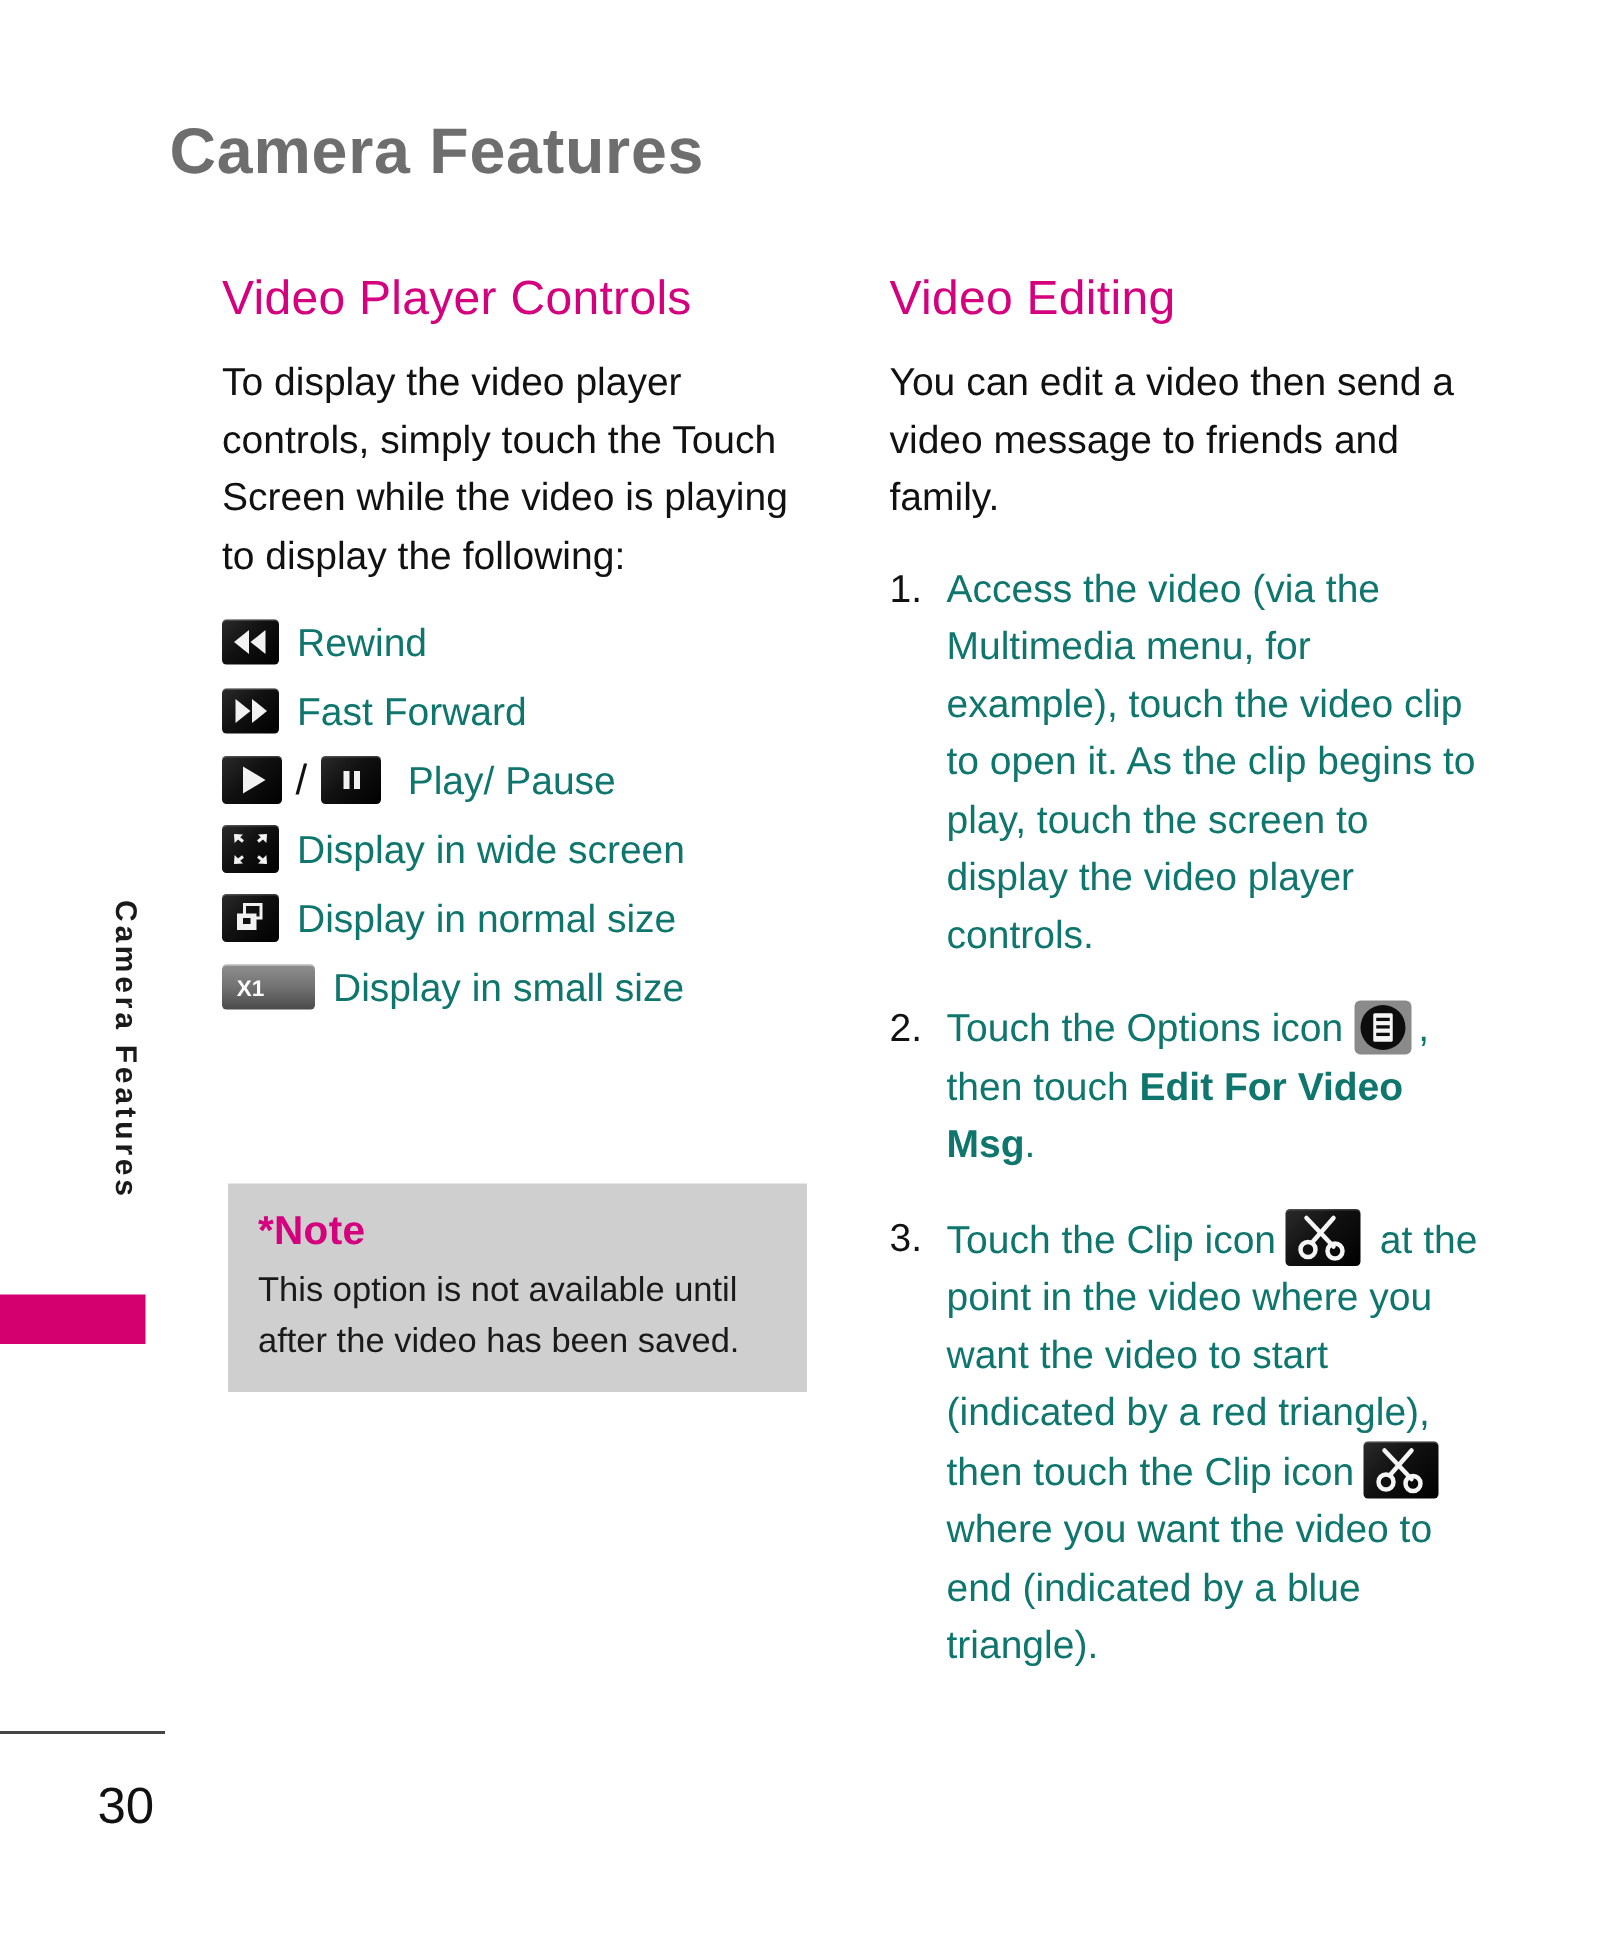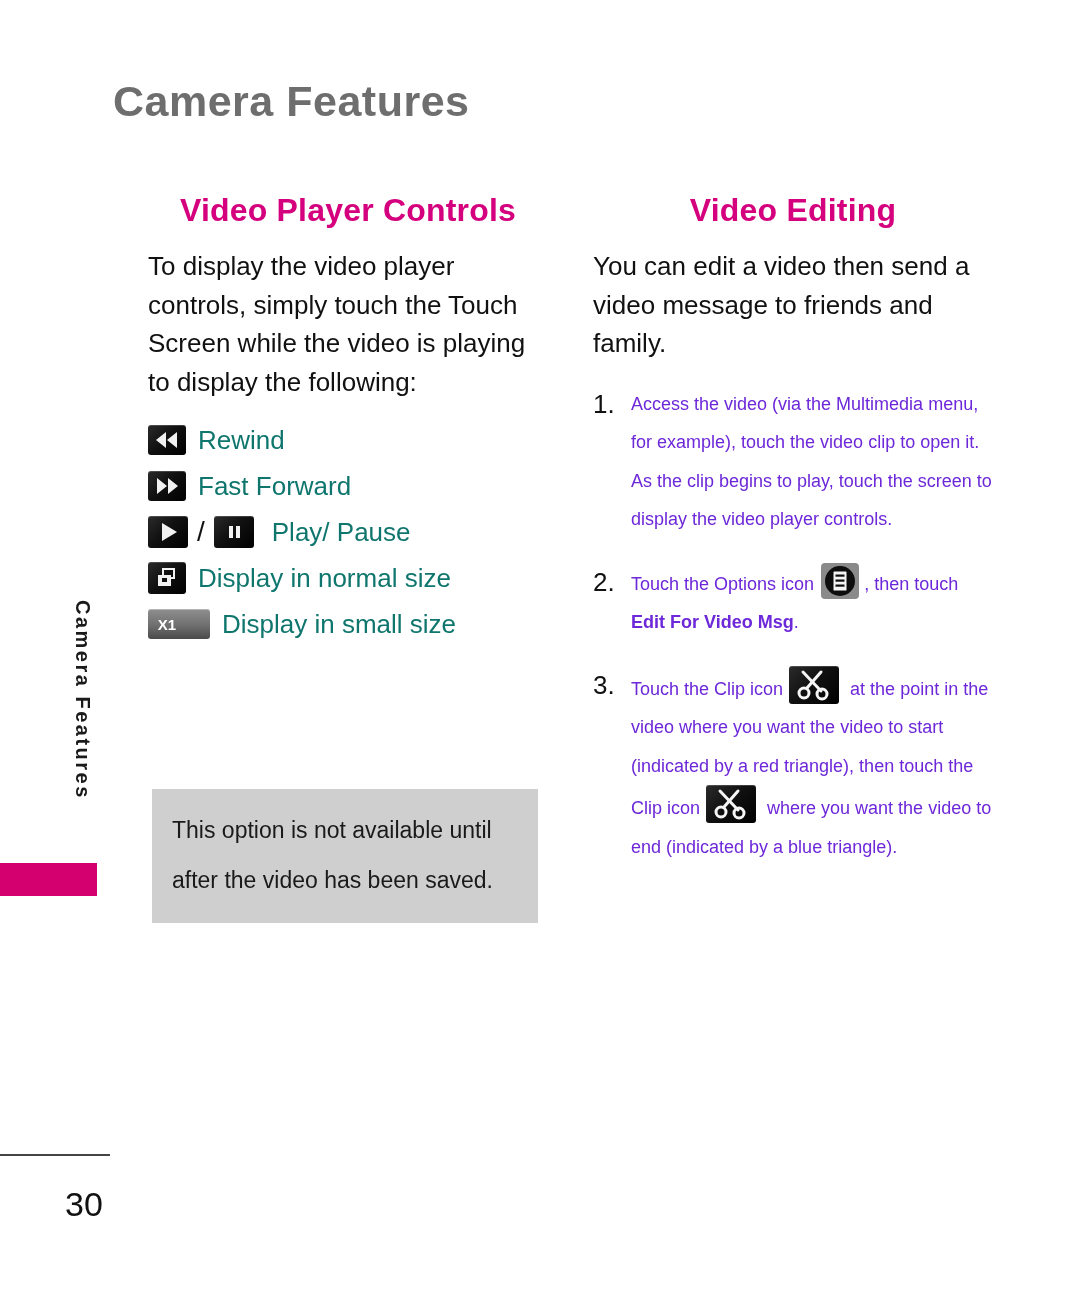--- a/index.html
+++ b/index.html
@@ -62,24 +62,23 @@
   .col {
     position: absolute;
     top: 180px;
   }
   .col-left  { left: 148px; width: 400px; }
   .col-right { left: 593px; width: 400px; }
 
   .section-title {
     font-size: 32px;
     color: #d4007d;
-    margin: 12px 0 18px 0;
-    font-weight: bold;
+    margin: 0 0 18px 0;
+    font-weight: normal;
     letter-spacing: 0.2px;
-    text-align: center;
   }
   .sub-title {
     font-size: 25px;
     font-weight: bold;
     color: #111111;
     margin: 10px 0 16px 0;
     letter-spacing: 0.1px;
   }
   .body-text {
     font-size: 26px;
@@ -146,40 +145,40 @@
   }
   .note-title {
     font-size: 27px;
     font-weight: bold;
     color: #d4007d;
     margin: 0 0 6px 0;
     letter-spacing: 0.2px;
   }
   .note-body {
     font-size: 23px;
-    line-height: 50px;
+    line-height: 34px;
     color: #1a1a1a;
   }
 
   
   .num-item {
     display: flex;
     margin-bottom: 24px;
   }
   .num-marker {
     font-size: 26px;
     line-height: 38.5px;
     color: #111111;
     width: 38px;
     flex: none;
   }
   .num-text {
-    font-size: 18px;
+    font-size: 26px;
     line-height: 38.5px;
-    color: #6d28d9;
+    color: #0f766e;
     flex: 1;
   }
   .num-text b { font-weight: bold; }
 
   
   .footer-rule {
     position: absolute;
     left: 0px;
     top: 1154px;
     width: 110px;
@@ -242,20 +241,39 @@
       <span class="chip chip-dark" style="width:40px;height:32px;">
         <svg width="40" height="32" viewBox="0 0 40 32">
           <rect x="15" y="10" width="4" height="12" fill="#f2f2f2"></rect>
           <rect x="22" y="10" width="4" height="12" fill="#f2f2f2"></rect>
         </svg>
       </span>
       <span class="ctrl-label" style="margin-left:18px;">Play/ Pause</span>
     </div>
 
 
+    <div class="ctrl-row">
+      <span class="chip chip-dark" style="width:38px;height:32px;">
+        <svg width="38" height="32" viewBox="0 0 38 32">
+          <g fill="none" stroke="#f2f2f2" stroke-width="2">
+            <path d="M14,11 L9,7"></path>
+              <path d="M24,11 L29,7"></path>
+            <path d="M14,21 L9,25"></path>
+              <path d="M24,21 L29,25"></path>
+          </g>
+          <g fill="#f2f2f2">
+            <polygon points="8,6 14,6.4 8.4,12"></polygon>
+            <polygon points="30,6 24,6.4 29.6,12"></polygon>
+            <polygon points="8,26 14,25.6 8.4,20"></polygon>
+            <polygon points="30,26 24,25.6 29.6,20"></polygon>
+          </g>
+        </svg>
+      </span>
+      <span class="ctrl-label">Display in wide screen</span>
+    </div>
 
     <div class="ctrl-row">
       <span class="chip chip-dark" style="width:38px;height:32px;">
         <svg width="38" height="32" viewBox="0 0 38 32">
           <rect x="15" y="7" width="11" height="9" fill="none" stroke="#f2f2f2" stroke-width="2"></rect>
           <rect x="10" y="13" width="13" height="11" fill="#f2f2f2"></rect>
           <rect x="14" y="16" width="5" height="4" fill="#111111"></rect>
         </svg>
       </span>
       <span class="ctrl-label">Display in normal size</span>
@@ -267,20 +285,21 @@
           <text x="19" y="21" text-anchor="middle" font-family="Liberation Sans, sans-serif" font-size="15" font-weight="bold" fill="#ffffff">X1</text>
         </svg>
       </span>
       <span class="ctrl-label">Display in small size</span>
     </div>
 
   </div>
 </div>
 
 <div class="note-box">
+  <div class="note-title">*Note</div>
   <div class="note-body">This option is not available until after the video has been saved.</div>
 </div>
 
 <div class="col col-right">
 
   <h2 class="section-title">Video Editing</h2>
 
 
   <p class="body-text">You can edit a video then send a video message to friends and family.</p>
 

